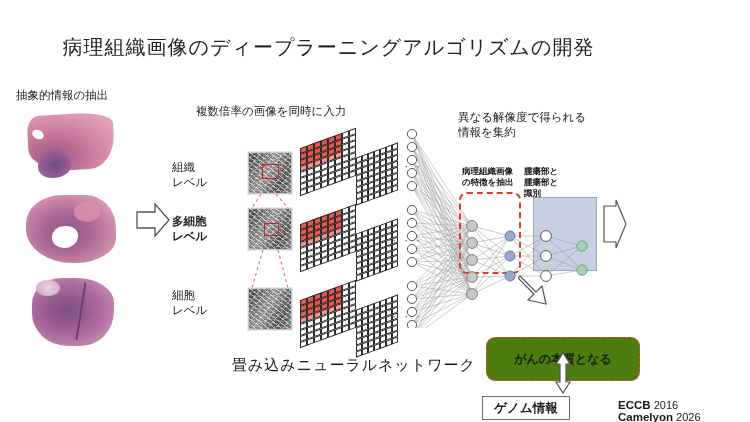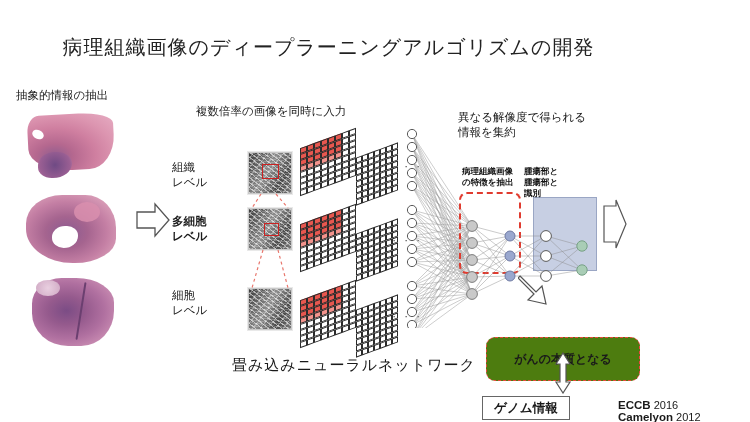--- a/index.html
+++ b/index.html
@@ -729,16 +729,16 @@
   </svg>
 </div>
 
 <div class="abs" id="genome-box">ゲノム情報</div>
 
 <div class="abs" id="conf-note">
   <b>ECCB</b>
   <span>2016</span>
   &nbsp;&nbsp;
   <b>Camelyon</b>
-  <span>2012</span>
+  <span>2026</span>
 </div>
 
 <div class="abs" id="cnn-caption">畳み込みニューラルネットワーク</div>
 
 </body></html>

